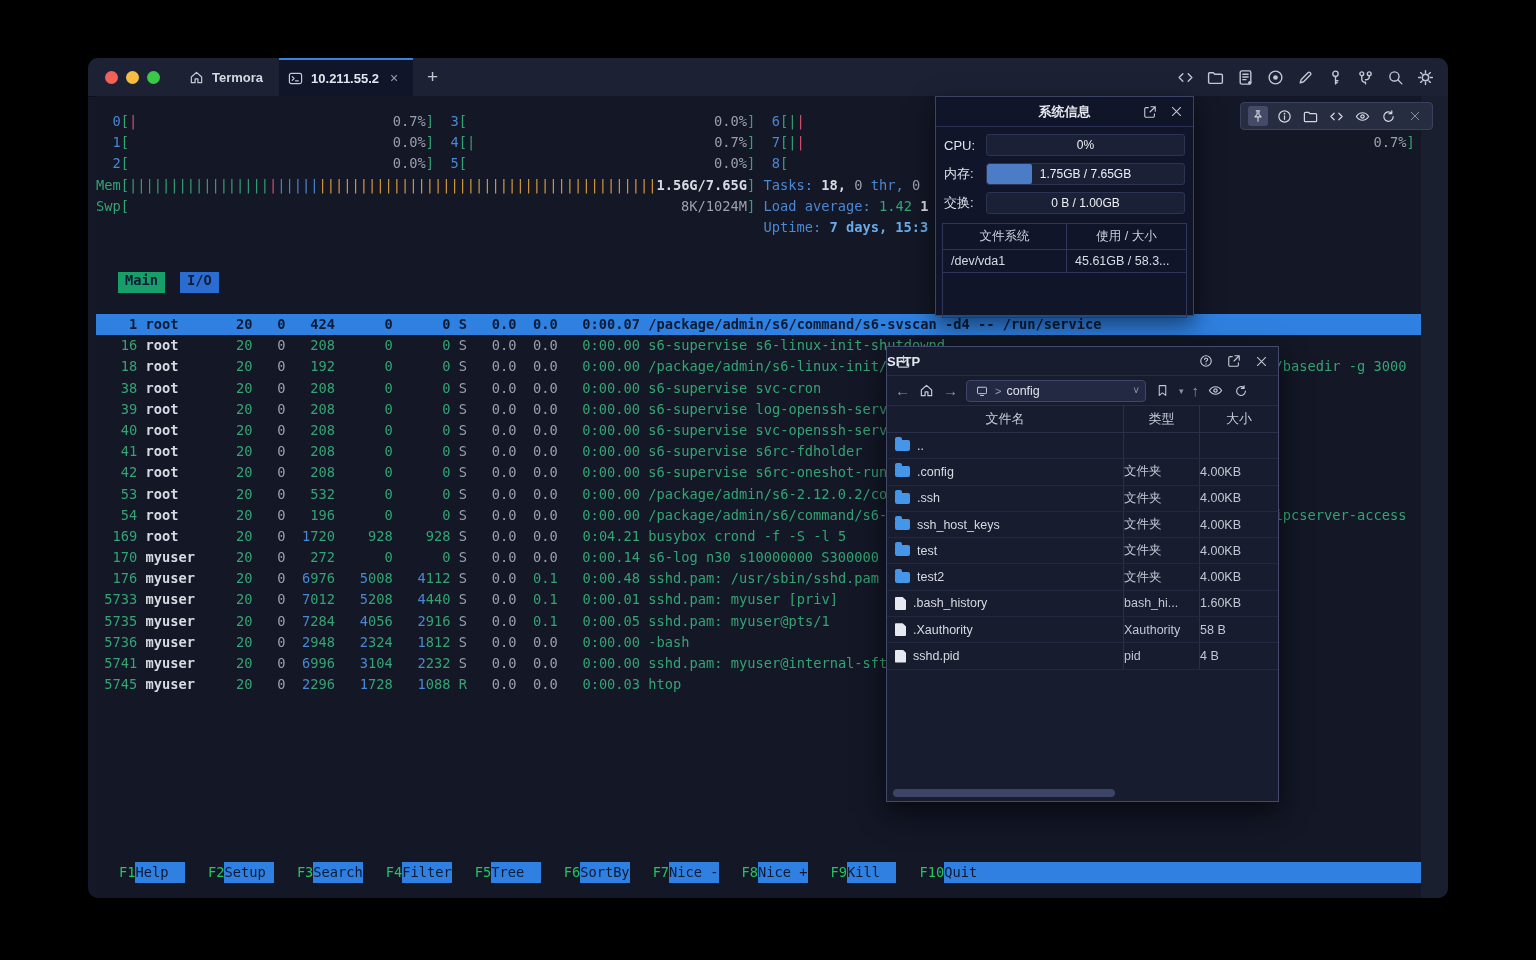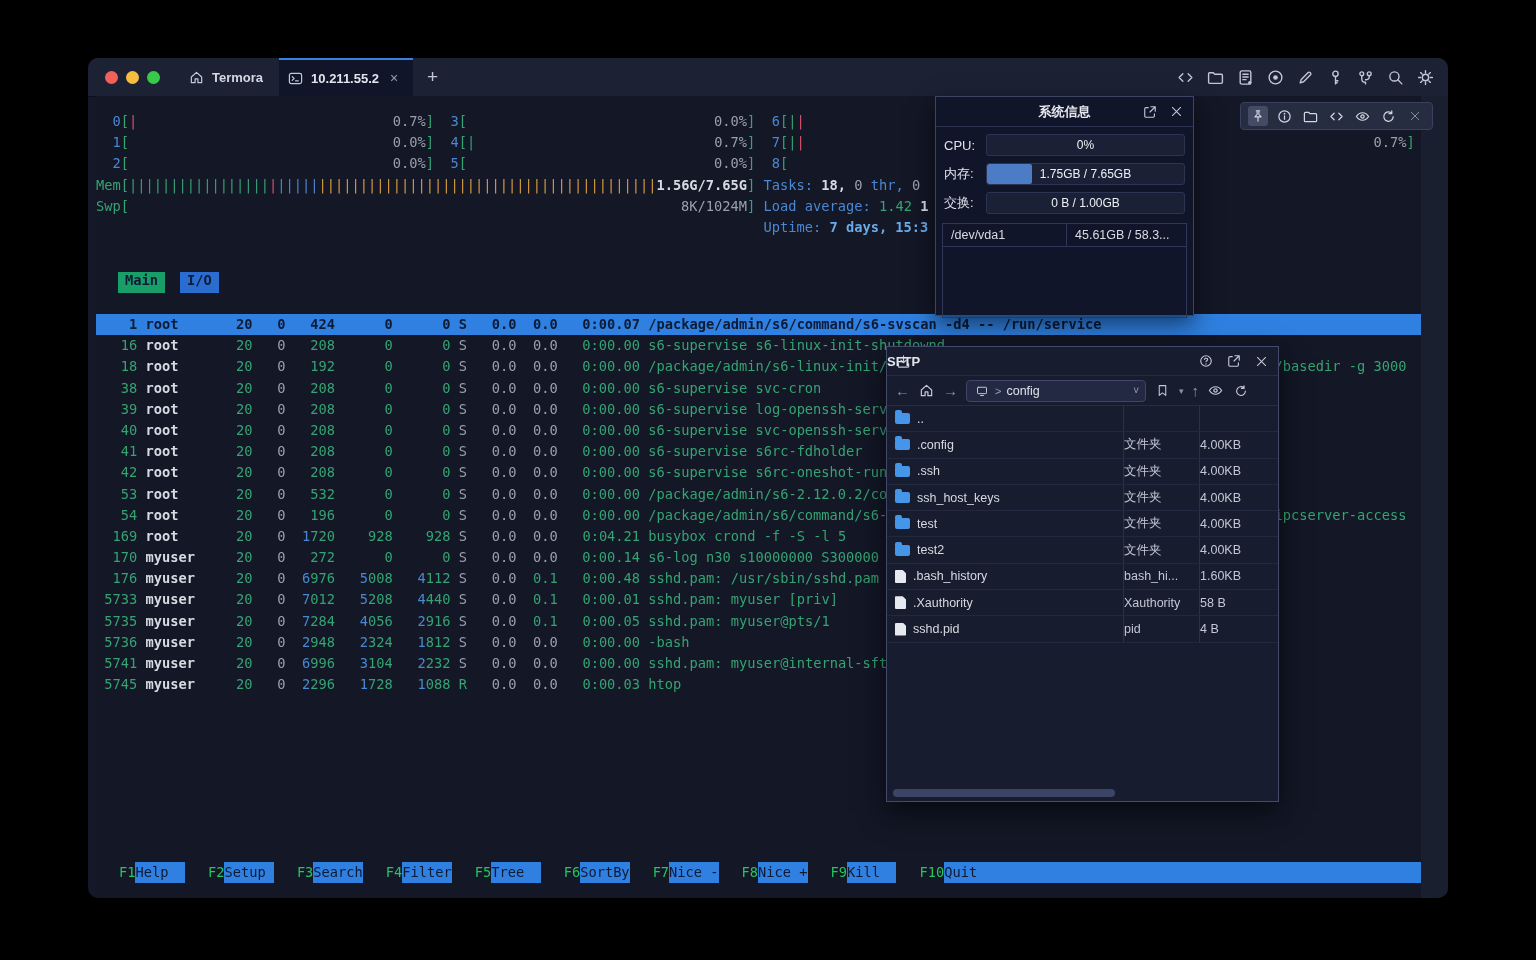--- a/index.html
+++ b/index.html
@@ -246,20 +246,24 @@
         <span class="txt">1.75GB / 7.65GB</span>
       </span>
     </div>
     <div class="si-row">
       <span class="si-label">交换:</span>
       <span class="si-bar">
         <span class="txt">0 B / 1.00GB</span>
       </span>
     </div>
     <div class="fs-table">
+      <div class="fs-hrow">
+        <div>文件系统</div>
+        <div>使用 / 大小</div>
+      </div>
       <div class="fs-drow">
         <div>/dev/vda1</div>
         <div>45.61GB / 58.3...</div>
       </div>
     </div>
   </div>
 
   <div class="pintb">
     <span class="ic active">
         <svg width="14" height="14" viewBox="0 0 16 16">
@@ -360,20 +364,25 @@
             <path d="M1.5 8s2.5-4 6.5-4 6.5 4 6.5 4-2.5 4-6.5 4-6.5-4-6.5-4z"></path>
             <circle cx="8" cy="8" r="1.8"></circle>
           </svg>
         </span>
       <span class="ic">
           <svg width="14" height="14" viewBox="0 0 16 16">
             <path d="M13 8a5 5 0 1 1-1.5-3.5M11.5 2v3h-3"></path>
           </svg>
         </span>
     </div>
+    <div class="sf-colhdr">
+      <div>文件名</div>
+      <div>类型</div>
+      <div>大小</div>
+    </div>
     <div id="file-rows">
         <div class="frow">
           <div class="namec">
             <span class="folder-icon"></span>
             <span>..</span>
           </div>
           <div></div>
           <div></div>
         </div>
         <div class="frow">

